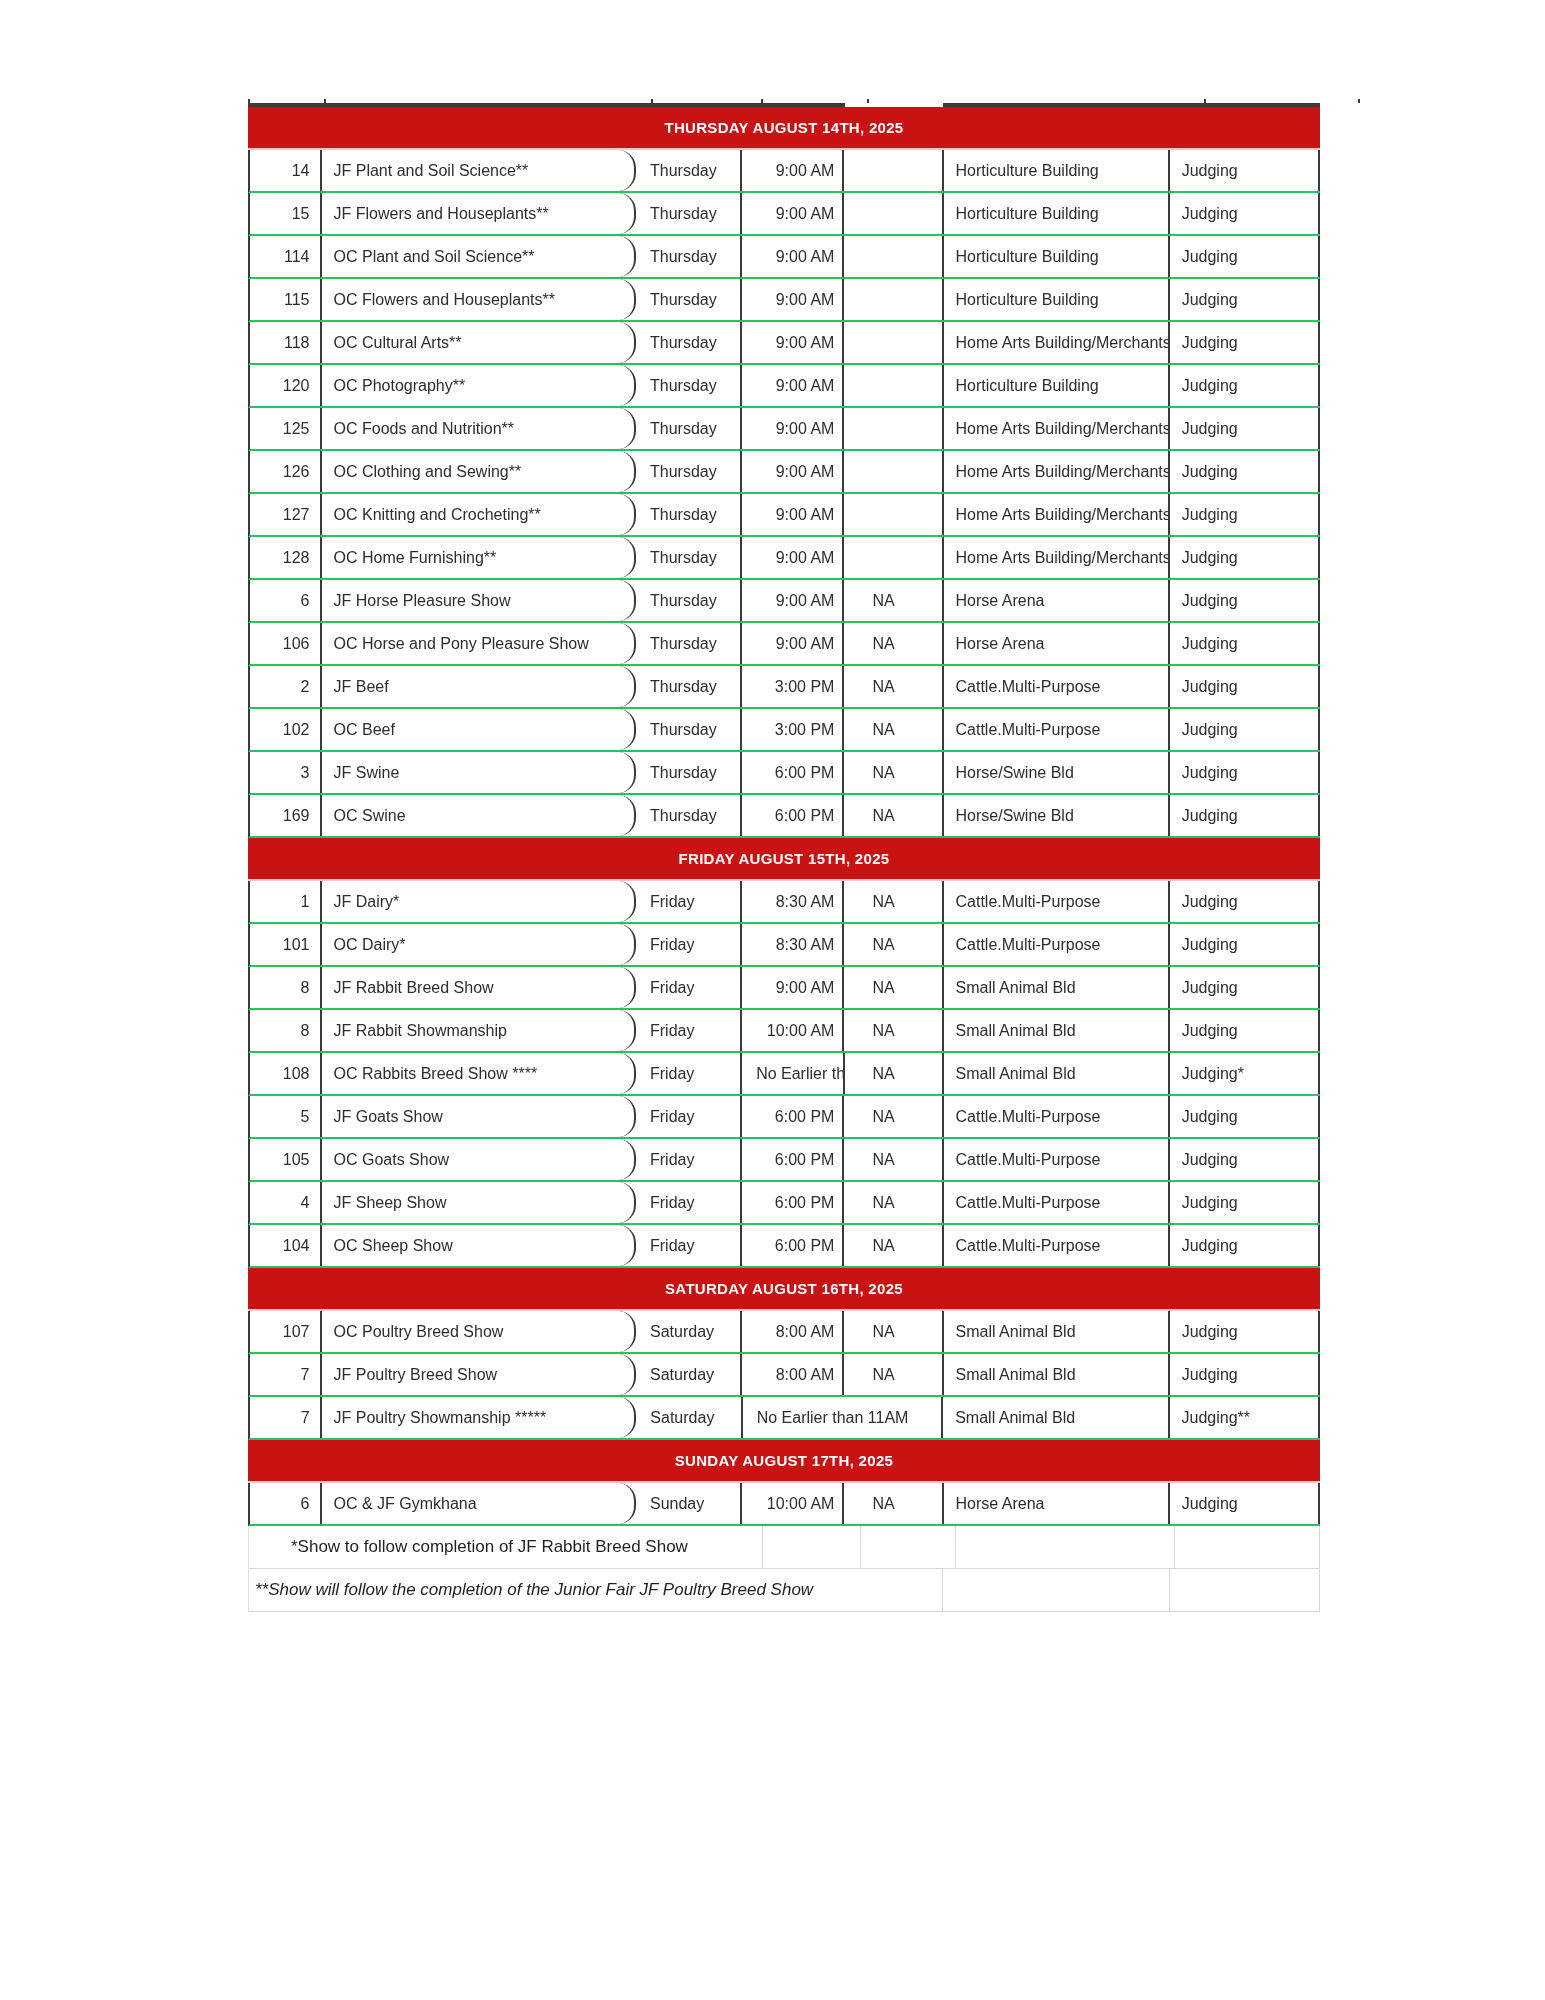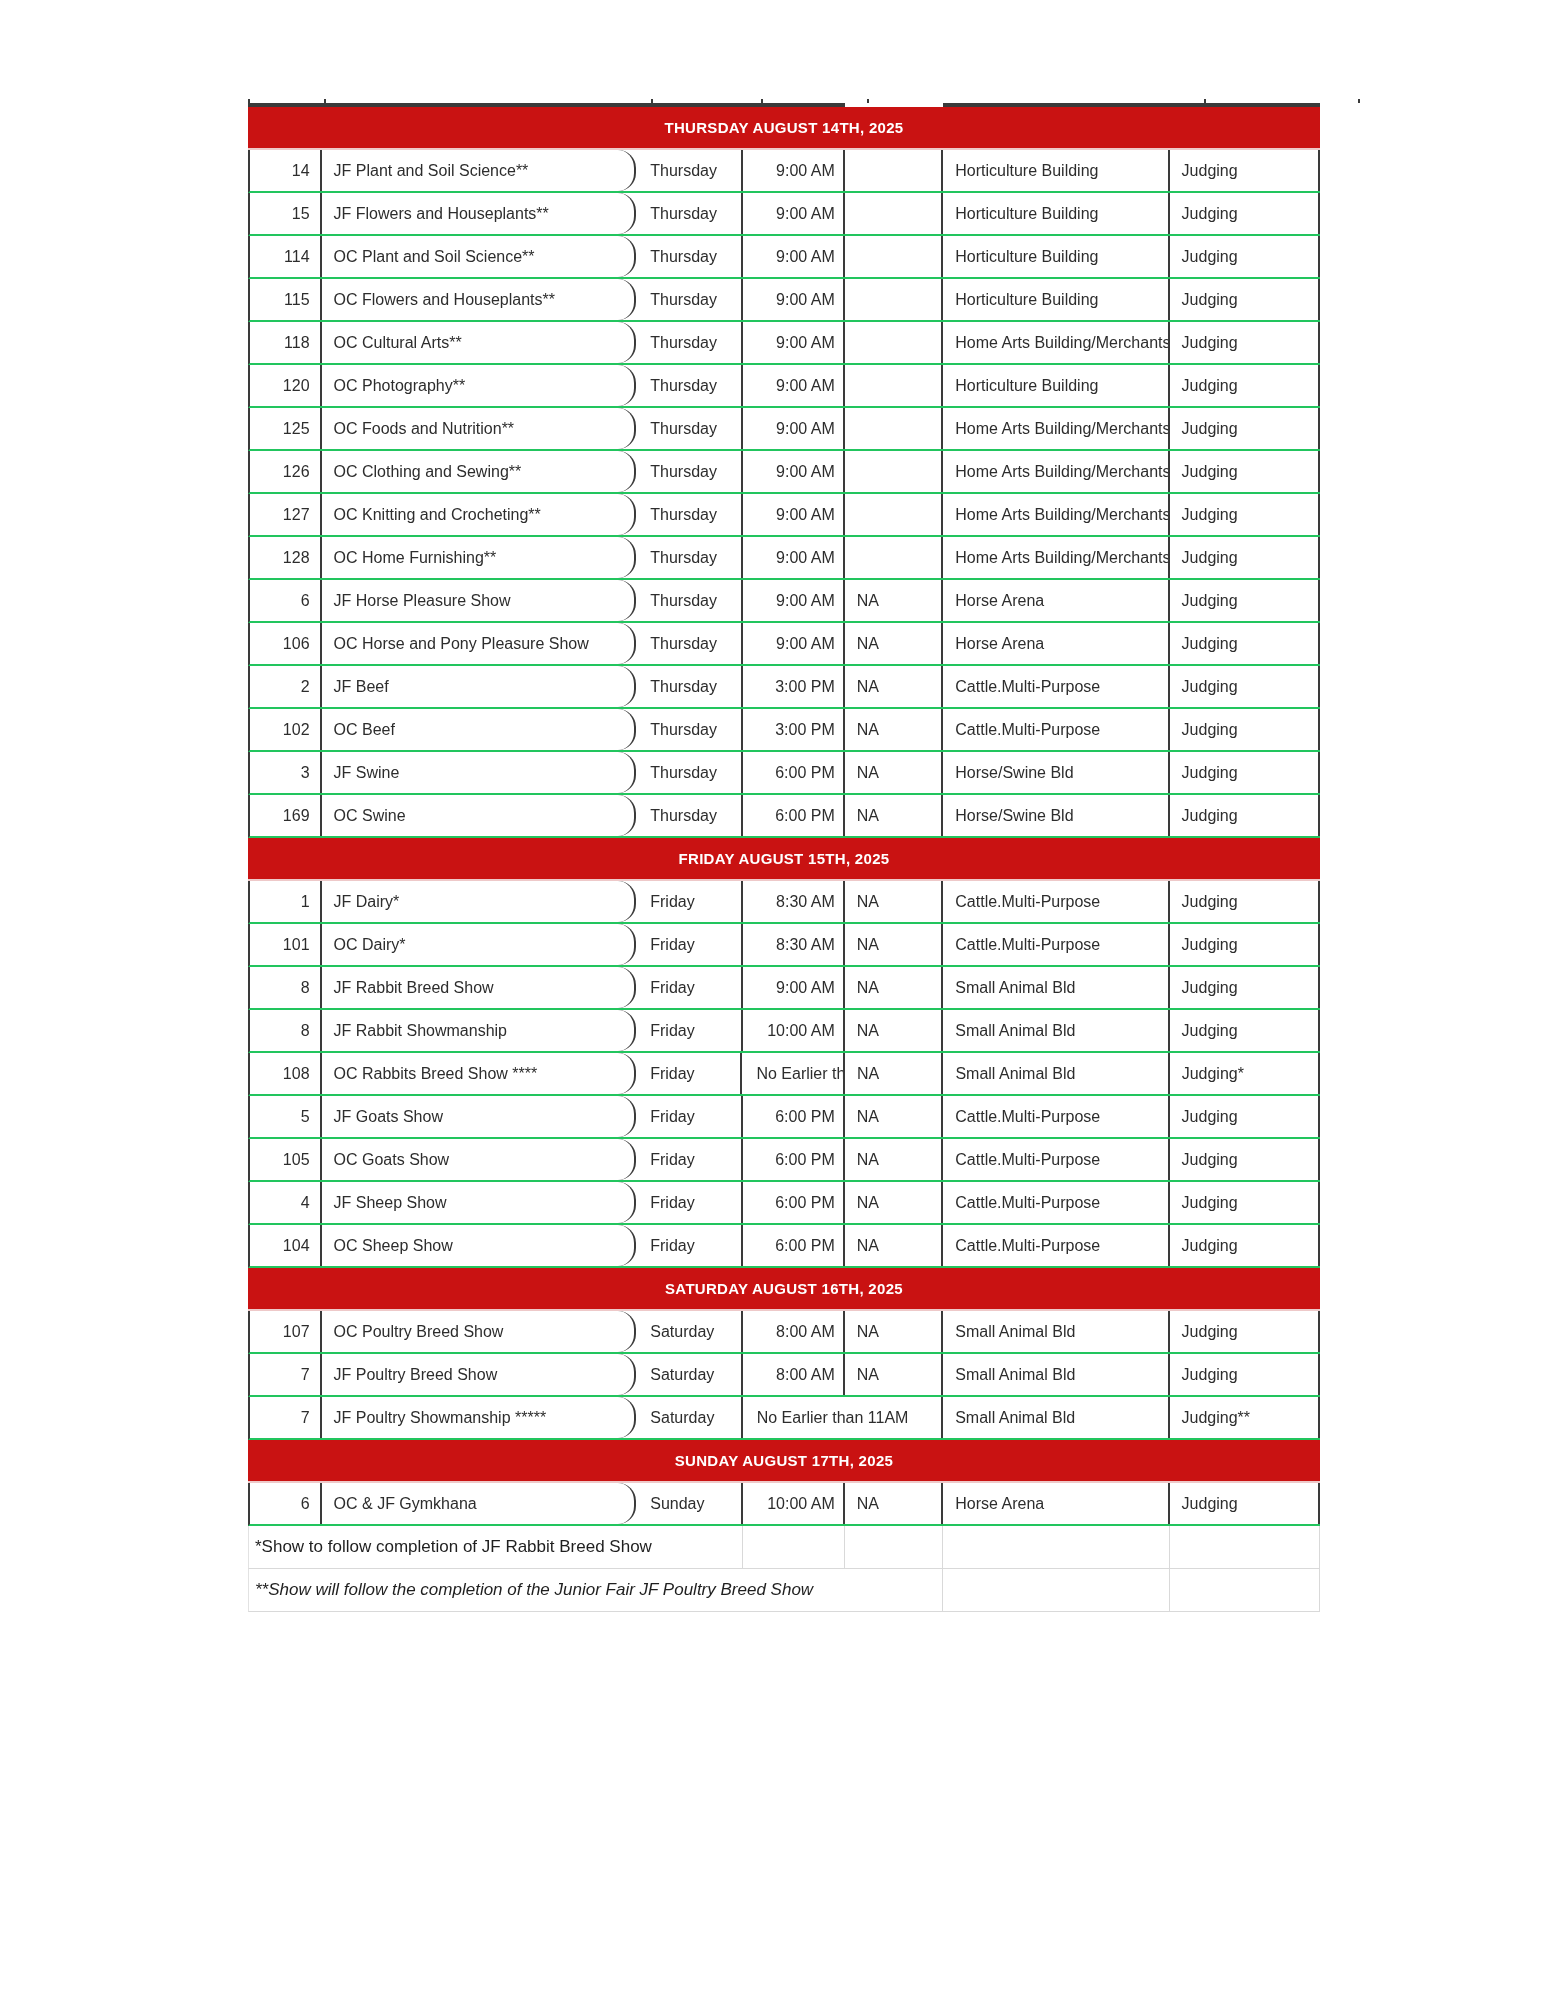--- a/index.html
+++ b/index.html
@@ -54,21 +54,21 @@
     color:#2d2d2d;
     white-space:nowrap;
     overflow:hidden;
   }
   .c-num{width:74px;justify-content:flex-end;padding-right:10px;}
   .c-event{width:327px;padding-left:12px;border-radius:18px;}
   .c-day{width:110px;padding-left:14px;}
   .c-time{width:106px;justify-content:flex-end;padding-right:8px;}
   .c-time.tleft{justify-content:flex-start;padding-left:14px;padding-right:0;}
   .c-time.merged{width:208px;justify-content:flex-start;padding-left:14px;padding-right:0;}
-  .c-na{width:102px;padding-left:12px;}
+  .c-na{width:102px;padding-left:28px;}
   .c-loc{width:235px;padding-left:12px;}
   .c-status{width:156px;padding-left:12px;}
 
   
   .fnrow{
     display:flex;
     height:43px;
     background:#ffffff;
     border-left:1px solid #e2e2e2;
     border-bottom:1px solid #d9d9d9;
@@ -364,21 +364,21 @@
       <div class="row">
         <div class="cell c-num">6</div>
         <div class="cell c-event">OC &amp; JF Gymkhana</div>
         <div class="cell c-day">Sunday</div>
         <div class="cell c-time">10:00 AM</div>
         <div class="cell c-na">NA</div>
         <div class="cell c-loc">Horse Arena</div>
         <div class="cell c-status">Judging</div>
       </div>
       <div class="fnrow">
-        <div class="fncell fn-text" style="width: 513px;">*Show to follow completion of JF Rabbit Breed Show</div>
+        <div class="fncell fn-text" style="width: 513px; margin-left: 36px;">*Show to follow completion of JF Rabbit Breed Show</div>
         <div class="fncell" style="width: 106px;"></div>
         <div class="fncell" style="width: 102px;"></div>
         <div class="fncell" style="width: 235px;"></div>
         <div class="fncell" style="width: 156px;"></div>
       </div>
       <div class="fnrow">
         <div class="fncell fn-text" style="width: 721px; font-style: italic;">**Show will follow the completion of the Junior Fair JF Poultry Breed Show</div>
         <div class="fncell" style="width: 235px;"></div>
         <div class="fncell" style="width: 156px;"></div>
       </div>

